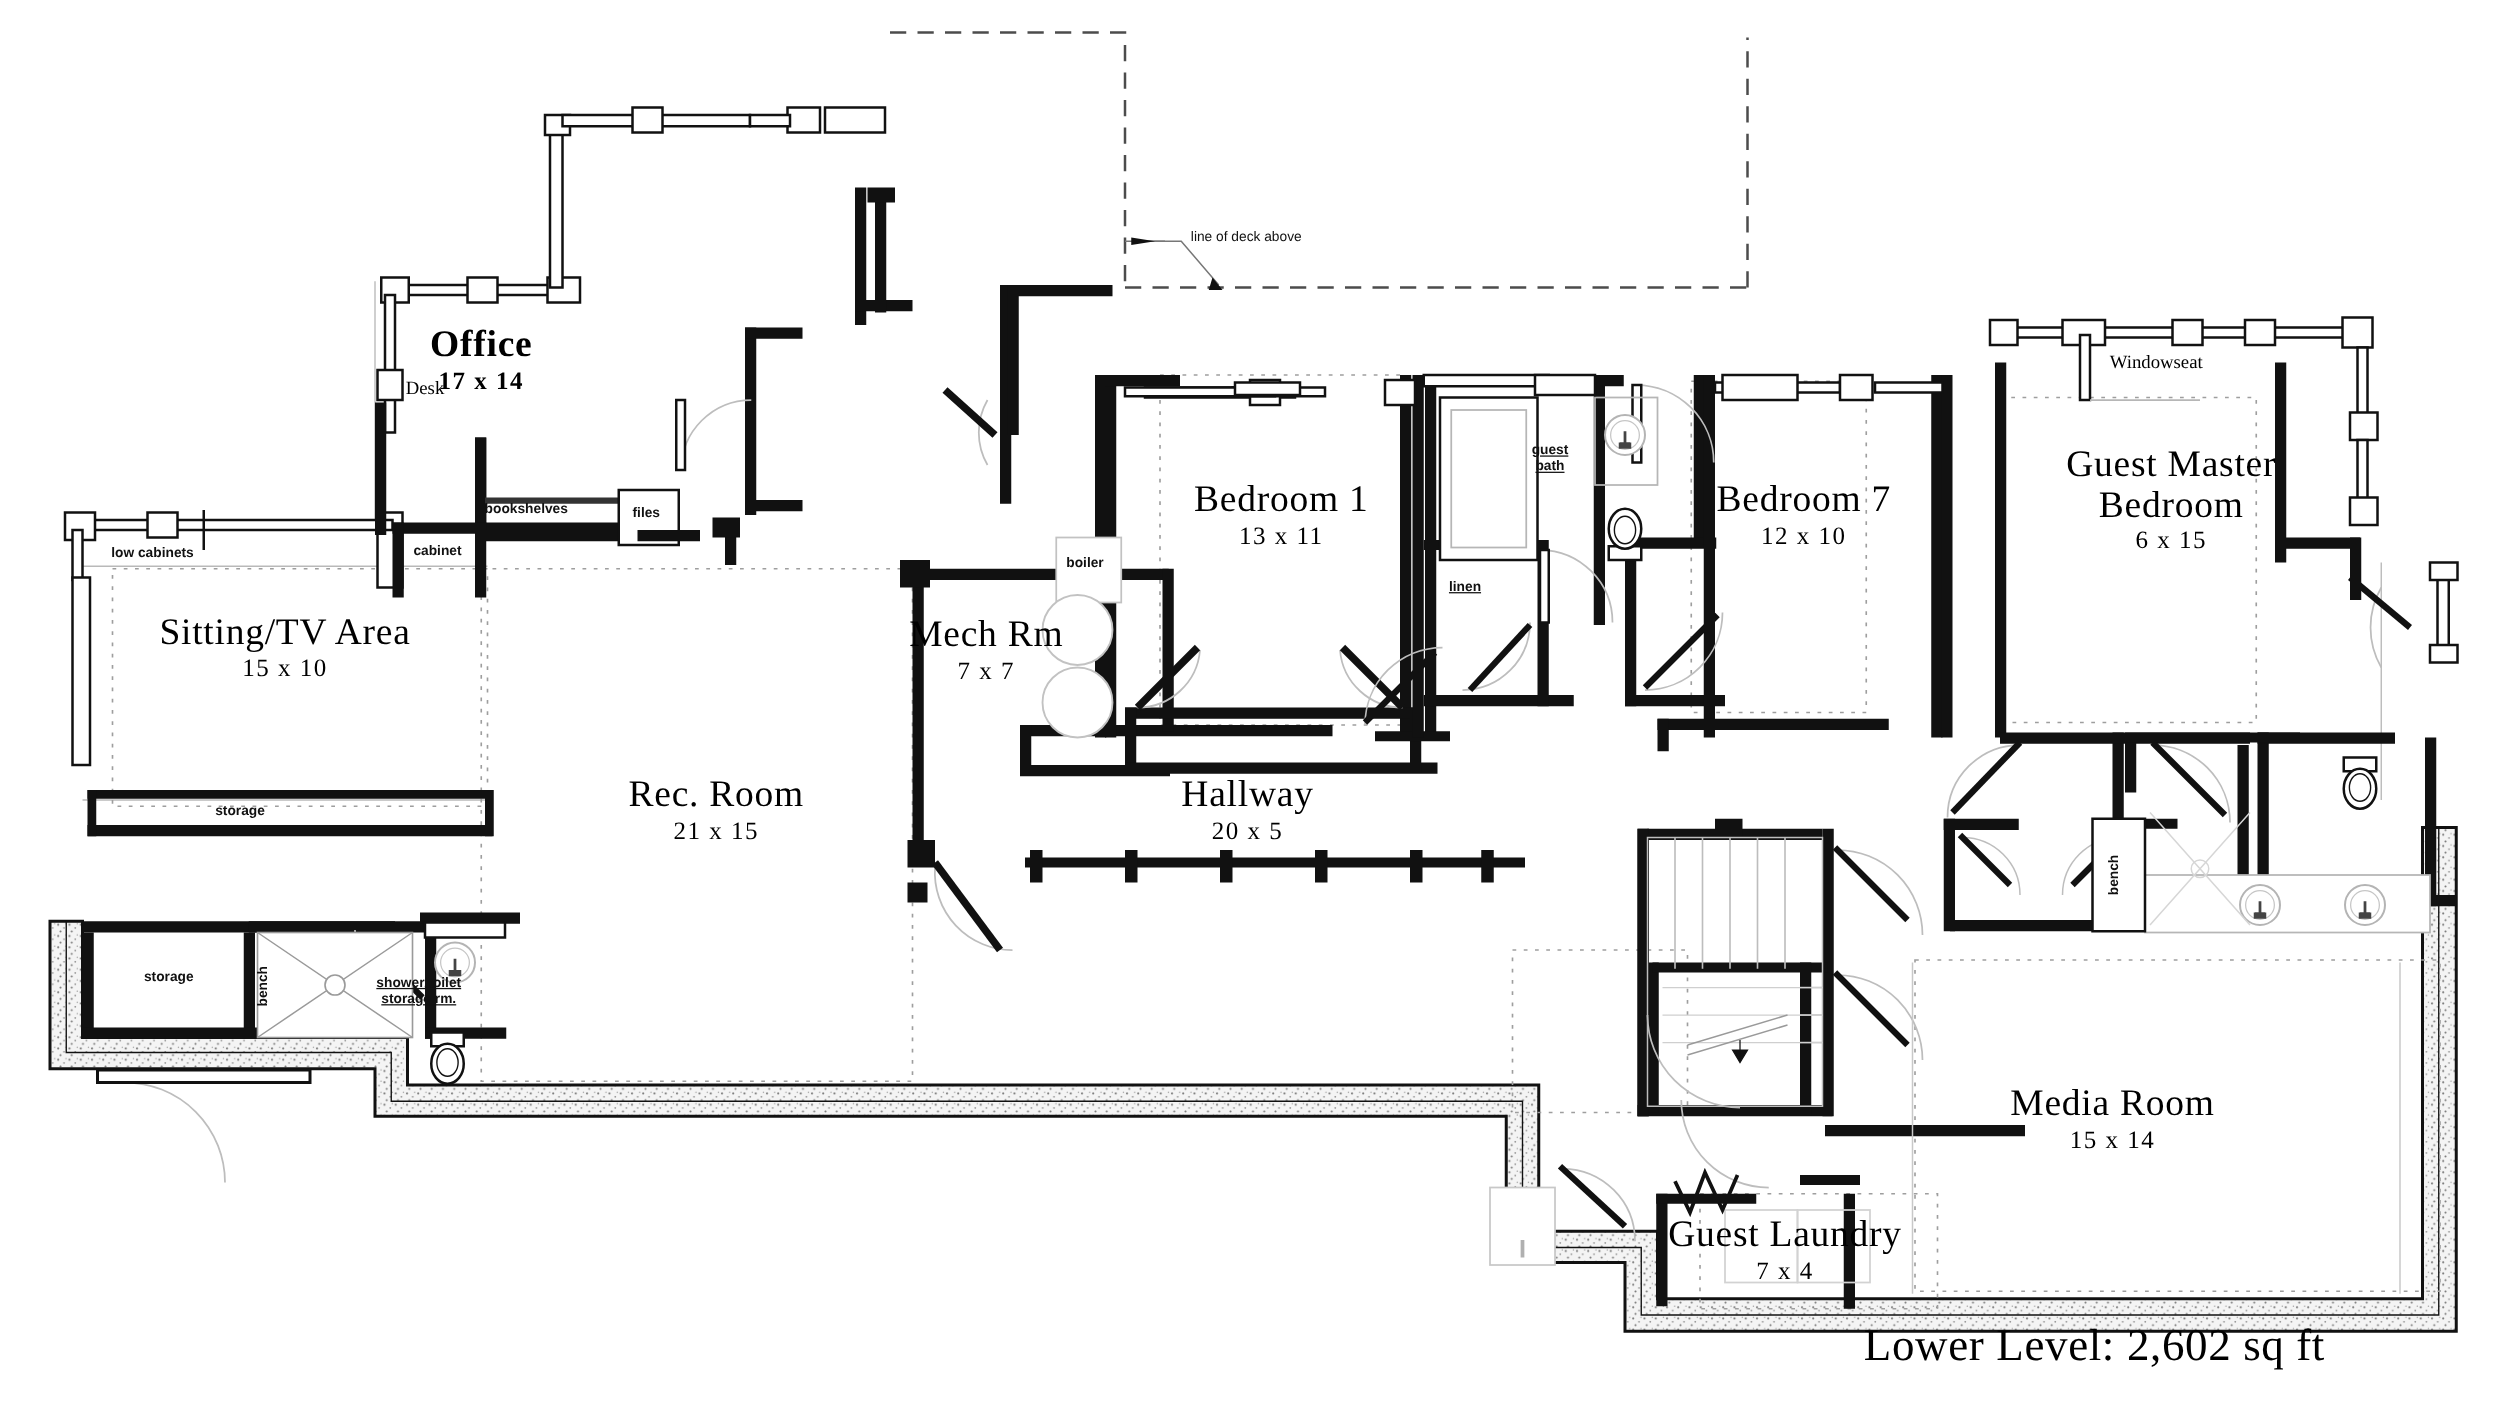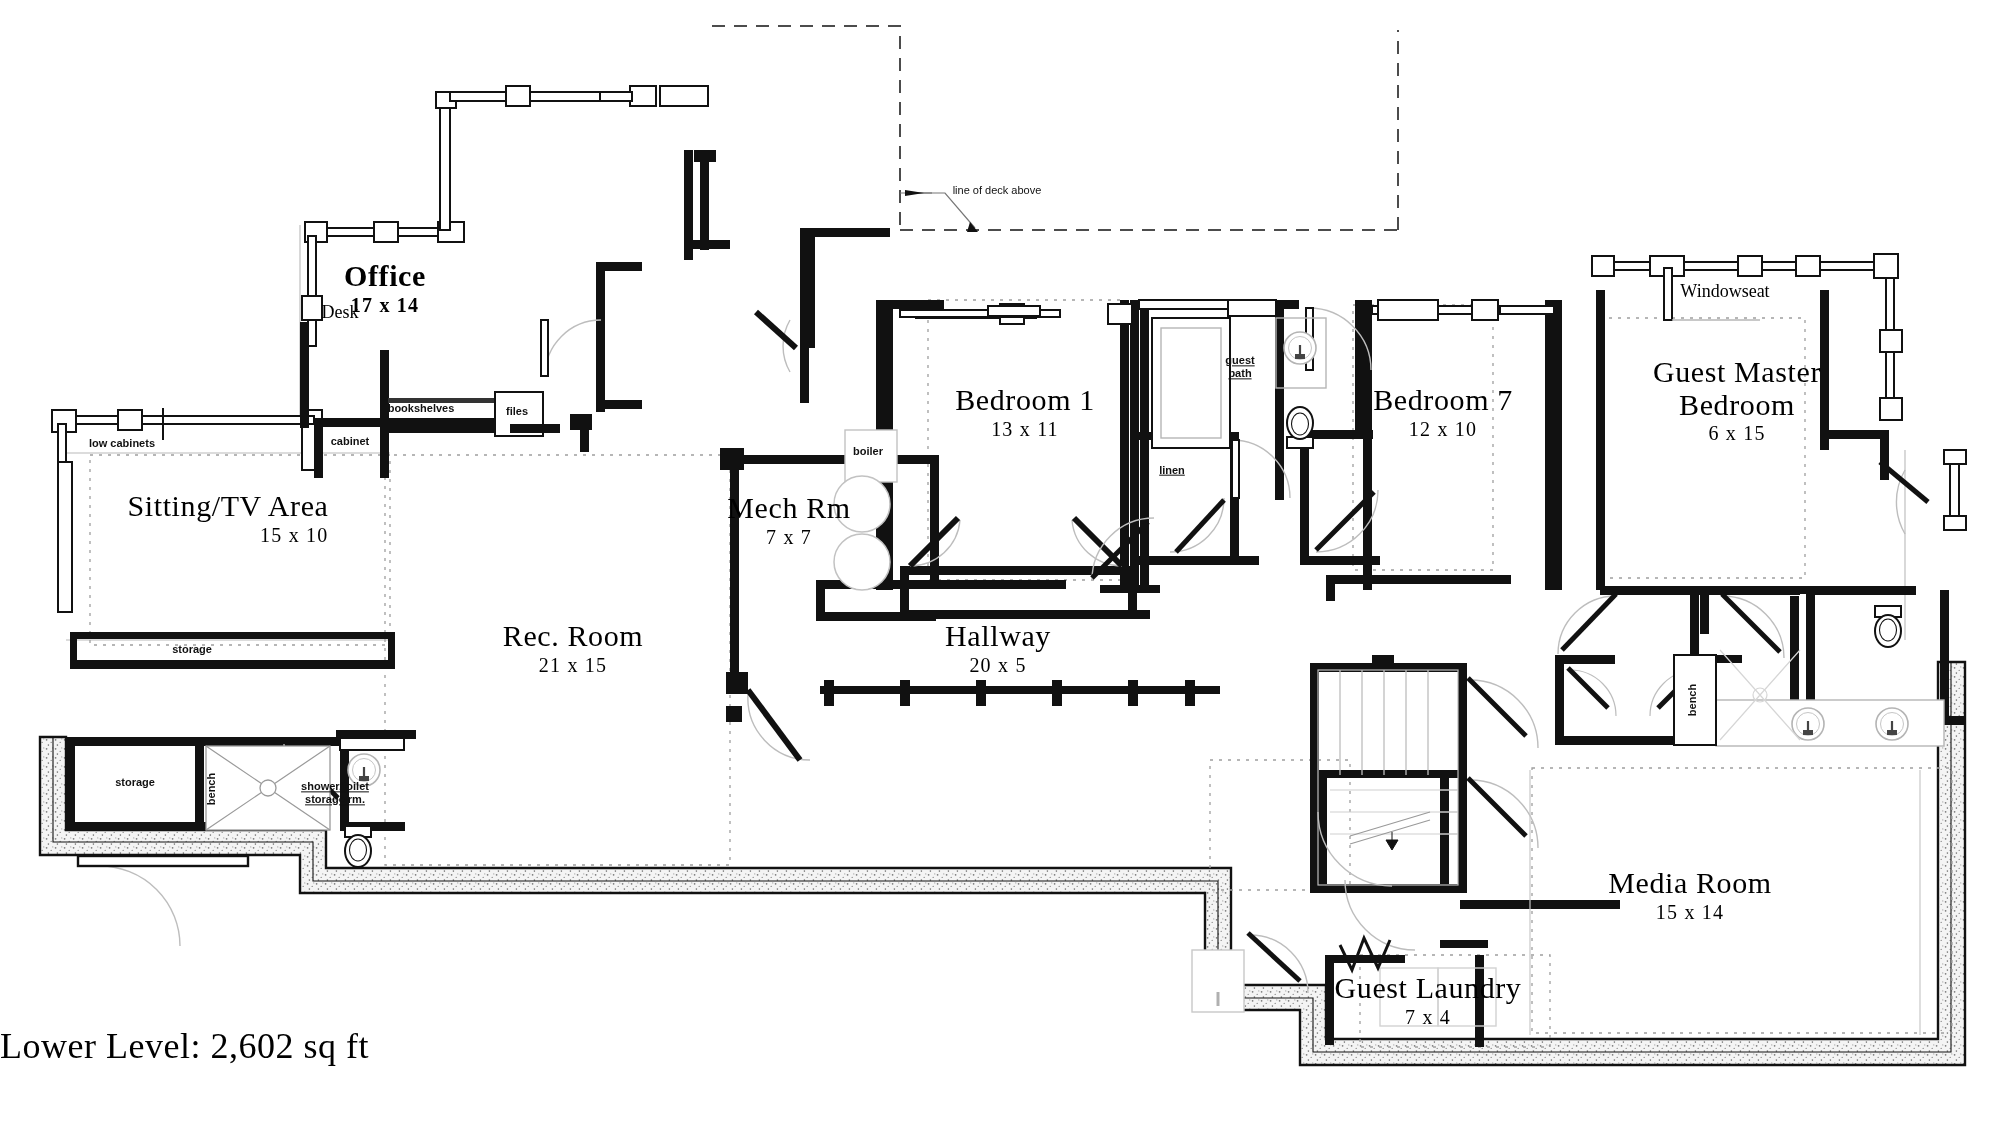--- a/index.html
+++ b/index.html
@@ -38,28 +38,28 @@
   .tag.vert{
     transform:rotate(-90deg);
     transform-origin:center center;
   }
   .tag.plain{font-weight:normal;}
 
   
   .stag{
     position:absolute;
     font-family:"Liberation Serif","DejaVu Serif",serif;
-    font-size:18px;color:#000;white-space:nowrap;
+    font-size:15px;color:#000;white-space:nowrap;
     pointer-events:none;
   }
 
   
   #sheet-title{
-    position:absolute;left:0;top:1025px;width:1860px;
-    text-align:left;
+    position:absolute;left:0;top:1055px;width:1860px;
+    text-align:right;
     font-family:"Liberation Serif","DejaVu Serif",serif;
     font-size:36px;letter-spacing:.5px;color:#000;
     pointer-events:none;
   }
 </style>
 </head>
 <body>
 
 <div id="plan">
 
@@ -473,21 +473,21 @@
   </g>
 
 </svg>
 </div>
 
 <div class="room-label" style="left: 385px; top: 288px; transform: translate(-50%, -50%); font-weight: bold;" id="lbl-office">
   <span class="nm">Office</span>
   <span class="dm">17 x 14</span>
 </div>
 
-<div class="room-label" id="lbl-sitting" style="left: 228px; top: 518px; transform: translate(-50%, -50%); text-align: right;">
+<div class="room-label" id="lbl-sitting" style="left: 228px; top: 518px; transform: translate(-50%, -50%);">
   <span class="nm">Sitting/TV Area</span>
   <span class="dm">15 x 10</span>
 </div>
 
 <div class="room-label" id="lbl-rec" style="left: 573px; top: 648px; transform: translate(-50%, -50%);">
   <span class="nm">Rec. Room</span>
   <span class="dm">21 x 15</span>
 </div>
 
 <div class="room-label" id="lbl-mech" style="left: 789px; top: 520px; transform: translate(-50%, -50%);">

